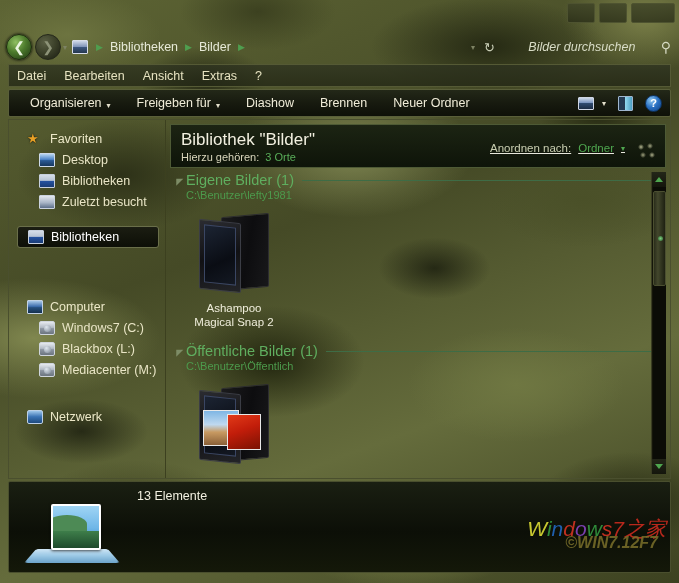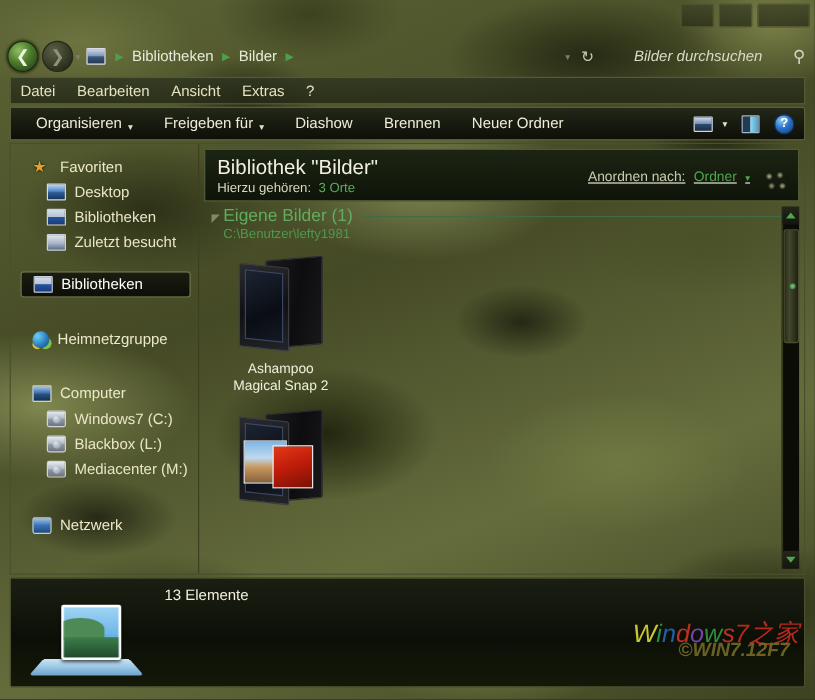--- a/index.html
+++ b/index.html
@@ -366,24 +366,20 @@
     <div class="gap"></div>
 
     <div class="navrow header selected">
       <span class="ic ic-lib"></span>
       <span class="navlabel">Bibliotheken</span>
     </div>
 
     <div class="gap"></div>
     <div class="gap"></div>
 
-    <div class="navrow header">
-      <span class="ic ic-homegroup"></span>
-      <span class="navlabel">Heimnetzgruppe</span>
-    </div>
 
     <div class="gap"></div>
     <div class="gap"></div>
 
     <div class="navgroup">
       <div class="navrow header">
         <span class="ic ic-computer"></span>
         <span class="navlabel">Computer</span>
       </div>
       <div class="navrow child">
@@ -445,20 +441,28 @@
               <div class="inner"></div>
             </div>
           </div>
           <div class="itemlabel">
             <div>Ashampoo</div>
             <div>Magical Snap 2</div>
           </div>
         </div>
       </div>
 
+      <div class="grouphdr" style="margin-top:14px">
+        <span class="tri"></span>
+        <div class="gtitle-row">
+          <span class="gtitle">Öffentliche Bilder (1)</span>
+          <span class="gline"></span>
+        </div>
+        <div class="gpath">C:\Benutzer\Öffentlich</div>
+      </div>
       <div class="items">
         <div class="item">
           <div class="thumb">
             <div class="folder-back"></div>
             <div class="folder-front">
               <div class="inner"></div>
             </div>
             <div class="pic-a"></div>
             <div class="pic-b"></div>
           </div>

